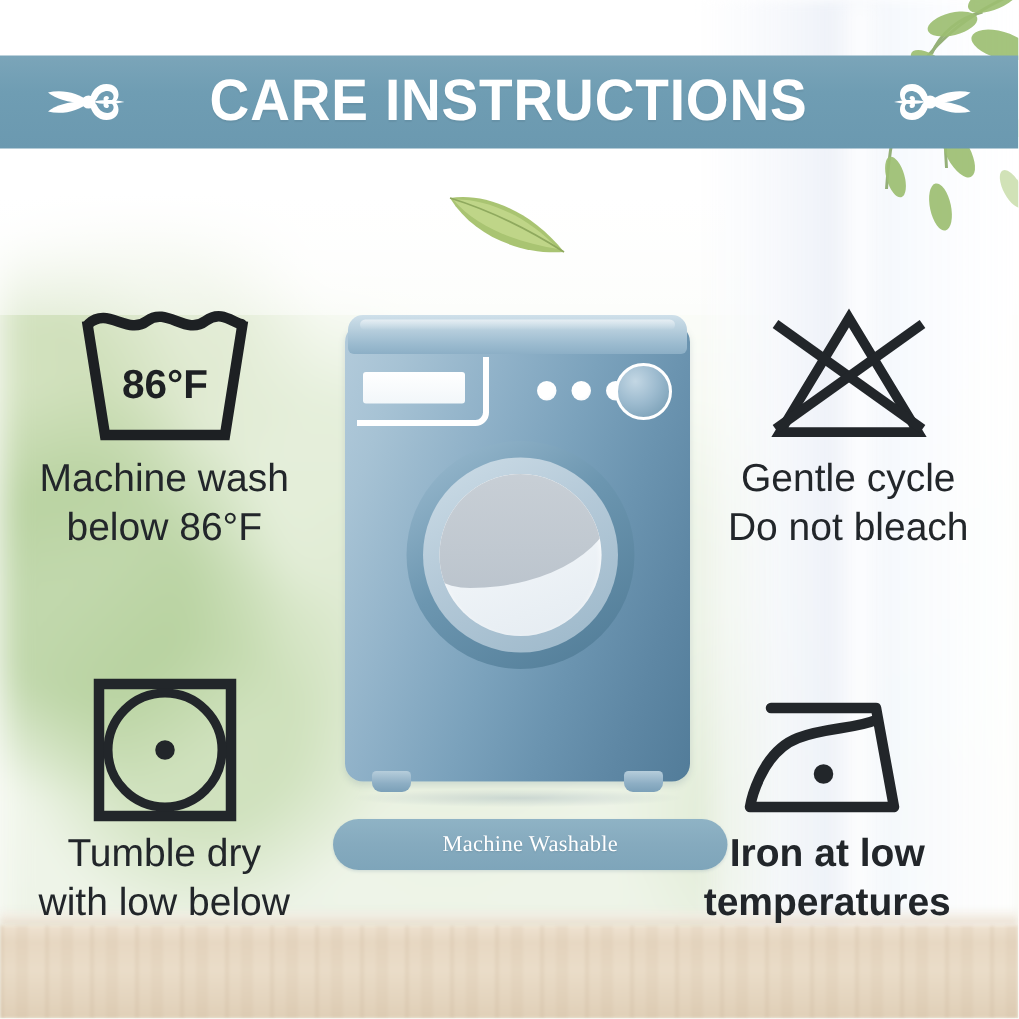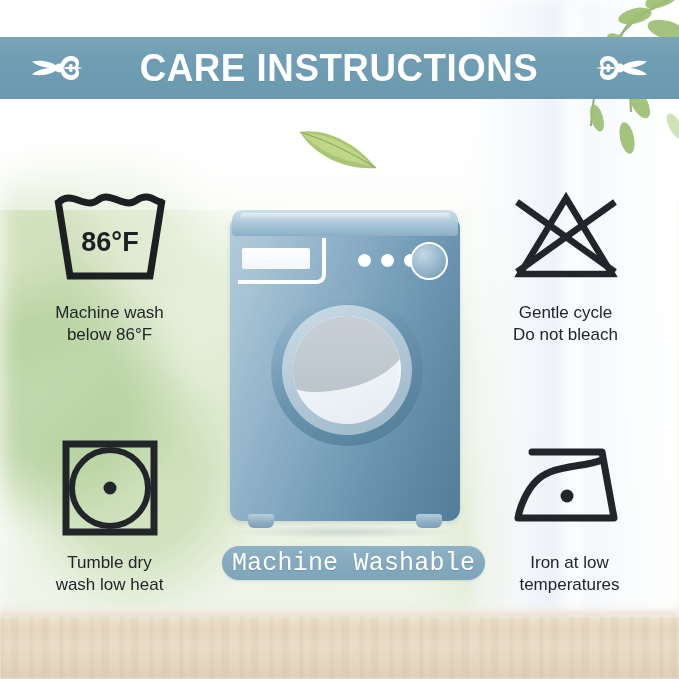--- a/index.html
+++ b/index.html
@@ -96,33 +96,33 @@
   .sprig { position: absolute; right: -6px; top: -14px; width: 150px; height: 180px; }
   .leaf-float { position: absolute; left: 296px; top: 118px; width: 86px; height: 58px; }
 
   
   .care {
     position: absolute;
     width: 215px;
     text-align: center;
     color: #1d2023;
   }
-  .care .glyph { height: 112px; display: flex; align-items: flex-start; justify-content: center; }
+  .care .glyph { height: 112px; display: flex; align-items: flex-end; justify-content: center; }
   .care .cap {
-    font-size: 17px;
+    font-size: 26px;
     line-height: 1.28;
     color: #22262a;
     font-family: "Liberation Sans", sans-serif;
     white-space: pre-line;
     margin-top: 2px;
   }
   #care-wash   { left: 2px;   top: 188px; }
   #care-bleach { left: 458px; top: 188px; }
   #care-dry    { left: 2px;   top: 438px; }
-  #care-iron   { left: 462px; top: 438px; }
+  #care-iron   { left: 444px; top: 438px; font-weight: bold; }
 
   
   .wm { position: absolute; left: 230px; top: 210px; width: 230px; height: 325px; }
 
   .wm-body {
     position: absolute; left: 0; top: 6px; width: 230px; height: 305px;
     border-radius: 12px;
     background: linear-gradient(110deg,
        #b3cbdb 0%, #a6c2d4 14%, #8fb1c8 34%, #7ba2bc 52%,
        #6b94b0 68%, #5e87a4 84%, #527c99 100%);
@@ -197,22 +197,22 @@
 
   
   .pill {
     position: absolute; left: 222px; top: 546px; width: 263px; height: 34px;
     border-radius: 17px;
     background: linear-gradient(180deg, #8fb3c5 0%, #85aabe 50%, #7ea5ba 100%);
     display: flex; align-items: center; justify-content: center;
     box-shadow: 0 1px 2px rgba(110,140,160,0.22);
   }
   .pill span {
-    color: #ffffff; font-size: 25px; letter-spacing: 0.2px;
-    font-family: Liberation Mono, monospace;
+    color: #ffffff; font-size: 15px; letter-spacing: 0.2px;
+    font-family: Liberation Serif, serif;
     text-shadow: 0 1px 1px rgba(70,100,120,0.25);
     text-align: center;
   }
 </style>
 </head>
 <body>
 
 <div id="stage">
 
   <div class="bg-base"></div>
@@ -303,21 +303,21 @@
 
   <div class="care" id="care-dry">
     <div class="glyph">
       <svg width="100" height="100" viewBox="0 0 100 100">
         <rect x="6" y="6" width="88" height="88" fill="none" stroke="#22262a" stroke-width="7"></rect>
         <circle cx="50" cy="50" r="38" fill="none" stroke="#22262a" stroke-width="6"></circle>
         <circle cx="50" cy="50" r="6.5" fill="#22262a"></circle>
       </svg>
     </div>
     <div class="cap">Tumble dry
-wash low heat</div>
+with low below</div>
   </div>
 
   <div class="care" id="care-iron">
     <div class="glyph">
       <svg width="120" height="92" viewBox="0 0 120 92">
         <path d="M22 14 L92 14 L104 80 L8 80 C8 80, 14 44, 40 34 C58 27, 78 28, 92 22" fill="none" stroke="#22262a" stroke-width="7" stroke-linejoin="round" stroke-linecap="round"></path>
         <circle cx="57" cy="58" r="6.5" fill="#22262a"></circle>
       </svg>
     </div>
     <div class="cap">Iron at low

